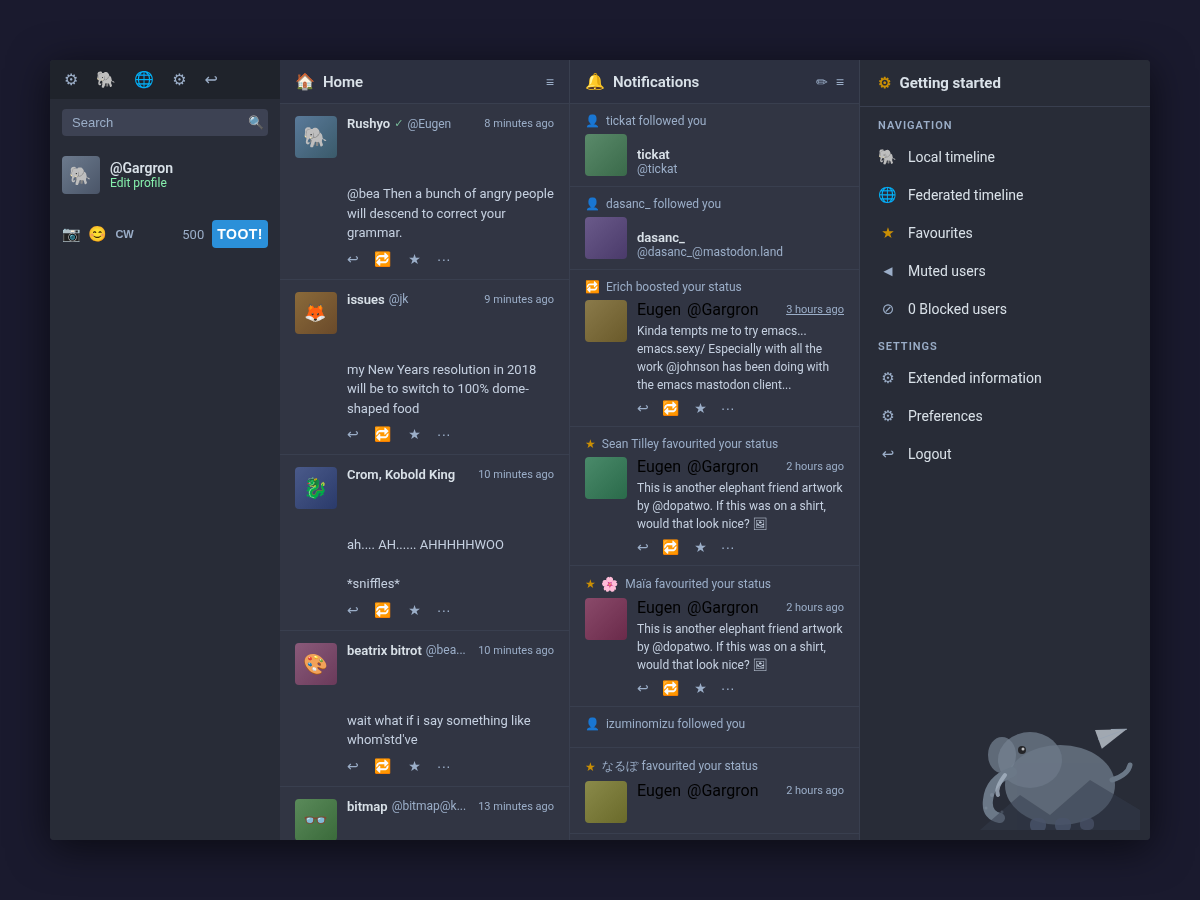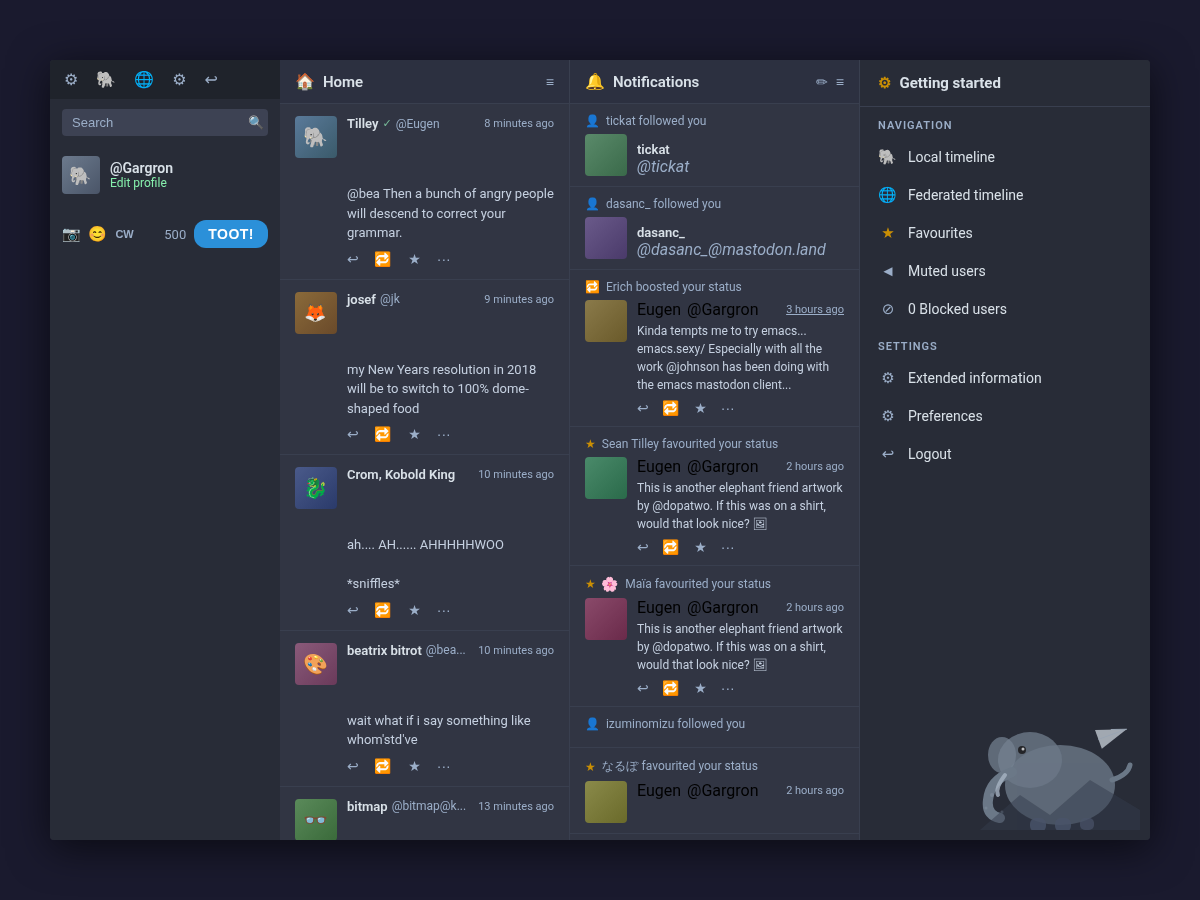--- a/index.html
+++ b/index.html
@@ -111,22 +111,22 @@
     }
     .char-count {
       margin-left: auto;
       color: #9baec8;
       font-size: 13px;
     }
     .toot-btn {
       background: #2b90d9;
       color: #fff;
       border: none;
-      border-radius: 12px;
-      padding: 6px 14px;
+      border-radius: 4px;
+      padding: 6px 5px;
       font-size: 14px;
       font-weight: 700;
       cursor: pointer;
       letter-spacing: 0.5px;
     }
 
     
     .columns-area {
       display: flex;
       flex: 1;
@@ -231,21 +231,21 @@
       border-radius: 4px;
       background: linear-gradient(135deg, #5a6a7a, #3a4a5a);
       flex-shrink: 0;
     }
     .notif-user-row {
       display: flex;
       align-items: flex-end;
       gap: 10px;
     }
     .notif-user-info .notif-name { color: #d9e1e8; font-size: 13px; font-weight: 600; }
-    .notif-user-info .notif-handle { color: #9baec8; font-size: 16px; font-style: italic; }
+    .notif-user-info .notif-handle { color: #9baec8; font-size: 12px; }
     .notif-content {
       display: flex;
       gap: 10px;
       margin-top: 4px;
     }
     .notif-content-avatar {
       width: 42px;
       height: 42px;
       border-radius: 4px;
       flex-shrink: 0;
@@ -374,42 +374,42 @@
         <span class="column-header-title">Home</span>
         <span class="column-header-icon">≡</span>
       </div>
       <div class="column-scroll">
 
         <div class="status-item">
           <div class="status-header">
             <div class="status-avatar" style="background:linear-gradient(135deg,#5a7a9a,#3a5a6a);">🐘</div>
             <div class="status-meta">
               <div class="status-name-row">
-                <span class="status-name">Tilley</span>
+                <span class="status-name">Rushyo</span>
                 <span class="verified-badge">✓</span>
                 <span class="status-handle">@Eugen</span>
                 <span class="status-time">8 minutes ago</span>
               </div>
             </div>
           </div>
           <div class="status-body">@bea Then a bunch of angry people will descend to correct your grammar.</div>
           <div class="status-actions">
             <button class="status-action">↩</button>
             <button class="status-action">🔁</button>
             <button class="status-action">★</button>
             <button class="status-action">···</button>
           </div>
         </div>
 
         <div class="status-item">
           <div class="status-header">
             <div class="status-avatar" style="background:linear-gradient(135deg,#8a6a3a,#6a4a2a);font-size:18px;">🦊</div>
             <div class="status-meta">
               <div class="status-name-row">
-                <span class="status-name">josef</span>
+                <span class="status-name">issues</span>
                 <span class="status-handle">@jk</span>
                 <span class="status-time">9 minutes ago</span>
               </div>
             </div>
           </div>
           <div class="status-body">my New Years resolution in 2018 will be to switch to 100% dome-shaped food</div>
           <div class="status-actions">
             <button class="status-action">↩</button>
             <button class="status-action">🔁</button>
             <button class="status-action">★</button>

